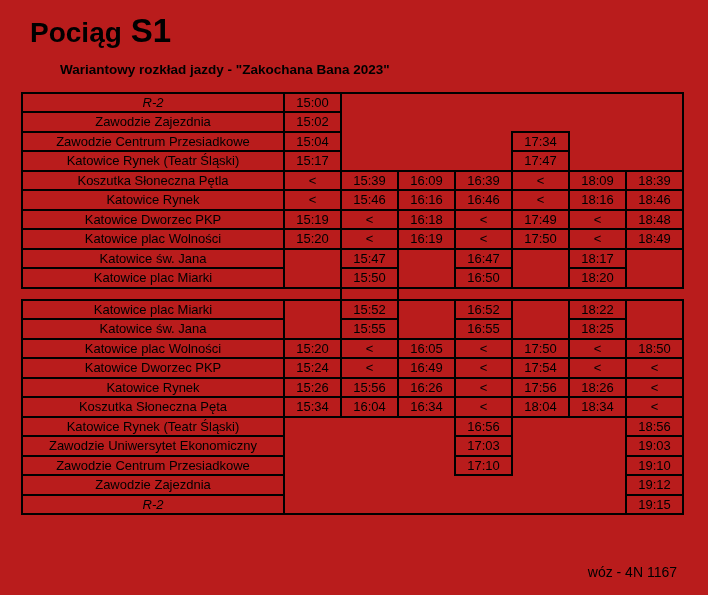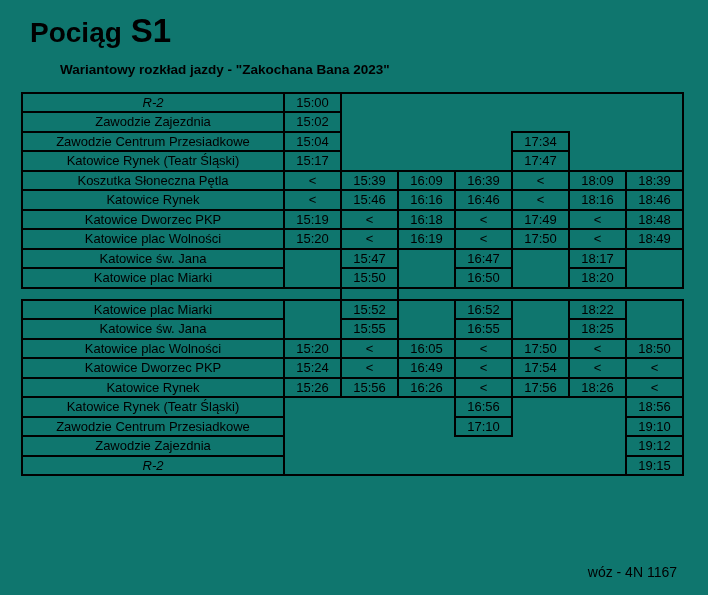--- a/index.html
+++ b/index.html
@@ -1,17 +1,17 @@
 <!DOCTYPE html>
 <html><head>
 <meta charset="utf-8">
 <style>
   html,body{margin:0;padding:0;background:#fff;}
   body{width:708px;height:595px;overflow:hidden;font-family:"Liberation Sans",sans-serif;color:#000;}
-  .page{position:relative;width:708px;height:595px;background:#0f766e;}
+  .page{position:relative;width:708px;height:595px;background:#b91c1c;}
   .hdr{padding:14px 0 0 30px;}
   .title-line{line-height:1.05;white-space:nowrap;}
   .t-prefix{font-size:28px;font-weight:bold;}
   .t-route{font-size:33px;font-weight:bold;margin-left:9px;}
   .sub{font-size:13.5px;font-weight:bold;margin:13px 0 0 30px;}
   .valid{font-size:13.5px;font-weight:bold;margin:4px 0 0 30px;}
   table.tt{border-collapse:collapse;table-layout:fixed;margin:15px 0 0 21px;width:661px;padding-left:28px;}
   table.tt td{height:17.5px;font-size:13px;padding:0;text-align:center;vertical-align:middle;overflow:hidden;white-space:nowrap;}
   td.st{text-align:left;padding-left:4px;border:2px solid #000;}
   td.b{border:2px solid #000;}
@@ -204,28 +204,48 @@
         <td class="st">Katowice Rynek</td>
         <td class="b">15:26</td>
         <td class="b">15:56</td>
         <td class="b">16:26</td>
         <td class="b">&lt;</td>
         <td class="b">17:56</td>
         <td class="b">18:26</td>
         <td class="b">&lt;</td>
       </tr>
       <tr>
+        <td class="st">Koszutka Słoneczna Pęta</td>
+        <td class="b">15:34</td>
+        <td class="b">16:04</td>
+        <td class="b">16:34</td>
+        <td class="b">&lt;</td>
+        <td class="b">18:04</td>
+        <td class="b">18:34</td>
+        <td class="b">&lt;</td>
+      </tr>
+      <tr>
         <td class="st">Katowice Rynek (Teatr Śląski)</td>
         <td class="e"></td>
         <td class="e"></td>
         <td class="e"></td>
         <td class="b">16:56</td>
         <td class="e"></td>
         <td class="e"></td>
         <td class="b">18:56</td>
+      </tr>
+      <tr>
+        <td class="st">Zawodzie Uniwersytet Ekonomiczny</td>
+        <td class="e"></td>
+        <td class="e"></td>
+        <td class="e"></td>
+        <td class="b">17:03</td>
+        <td class="e"></td>
+        <td class="e"></td>
+        <td class="b">19:03</td>
       </tr>
       <tr>
         <td class="st">Zawodzie Centrum Przesiadkowe</td>
         <td class="e"></td>
         <td class="e"></td>
         <td class="e"></td>
         <td class="b">17:10</td>
         <td class="e"></td>
         <td class="e"></td>
         <td class="b">19:10</td>

